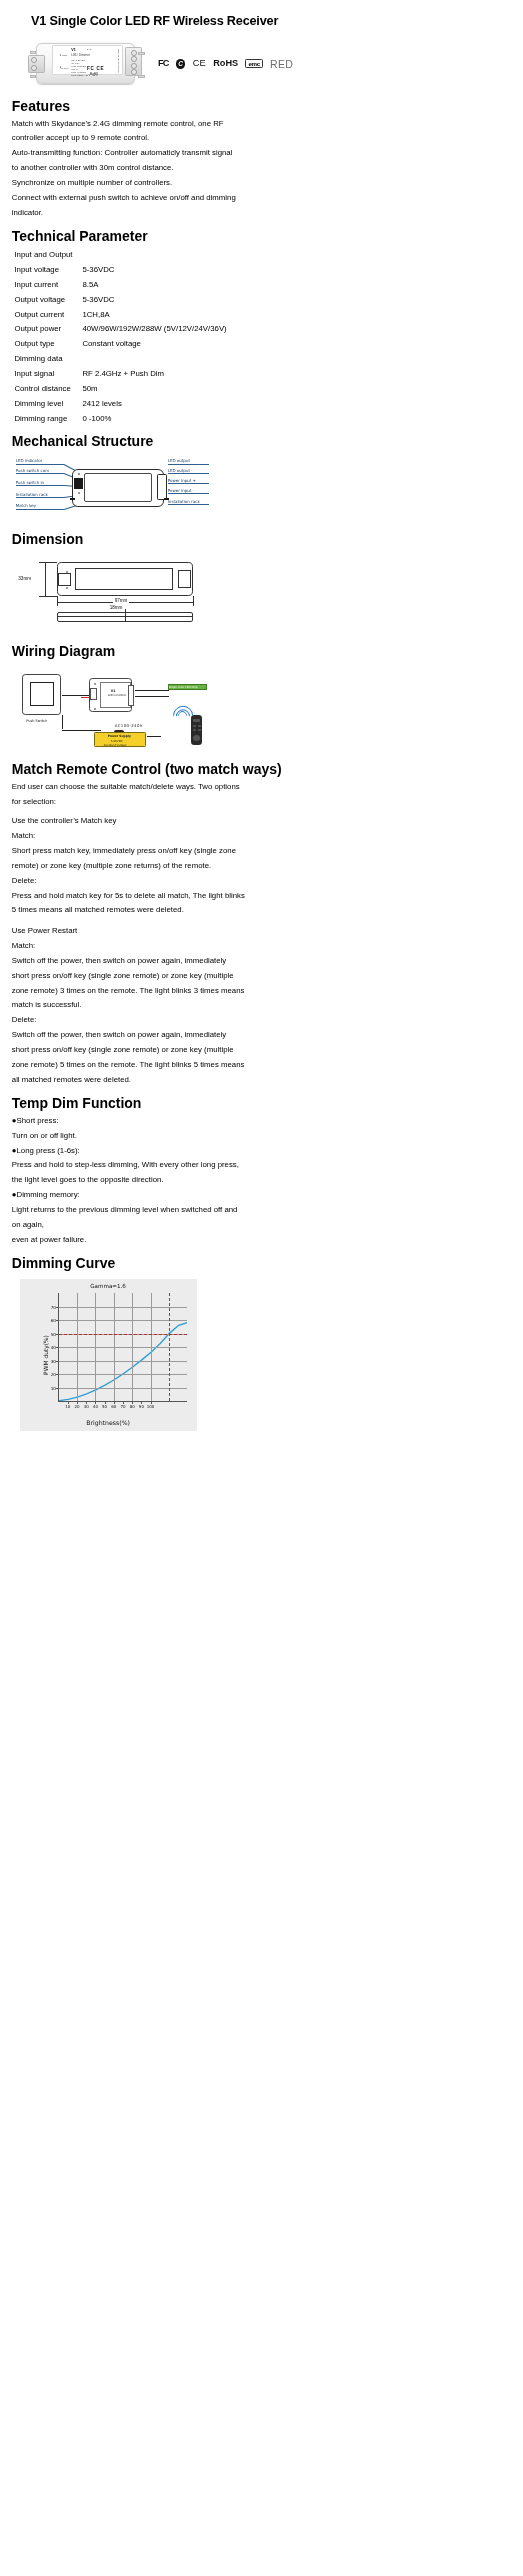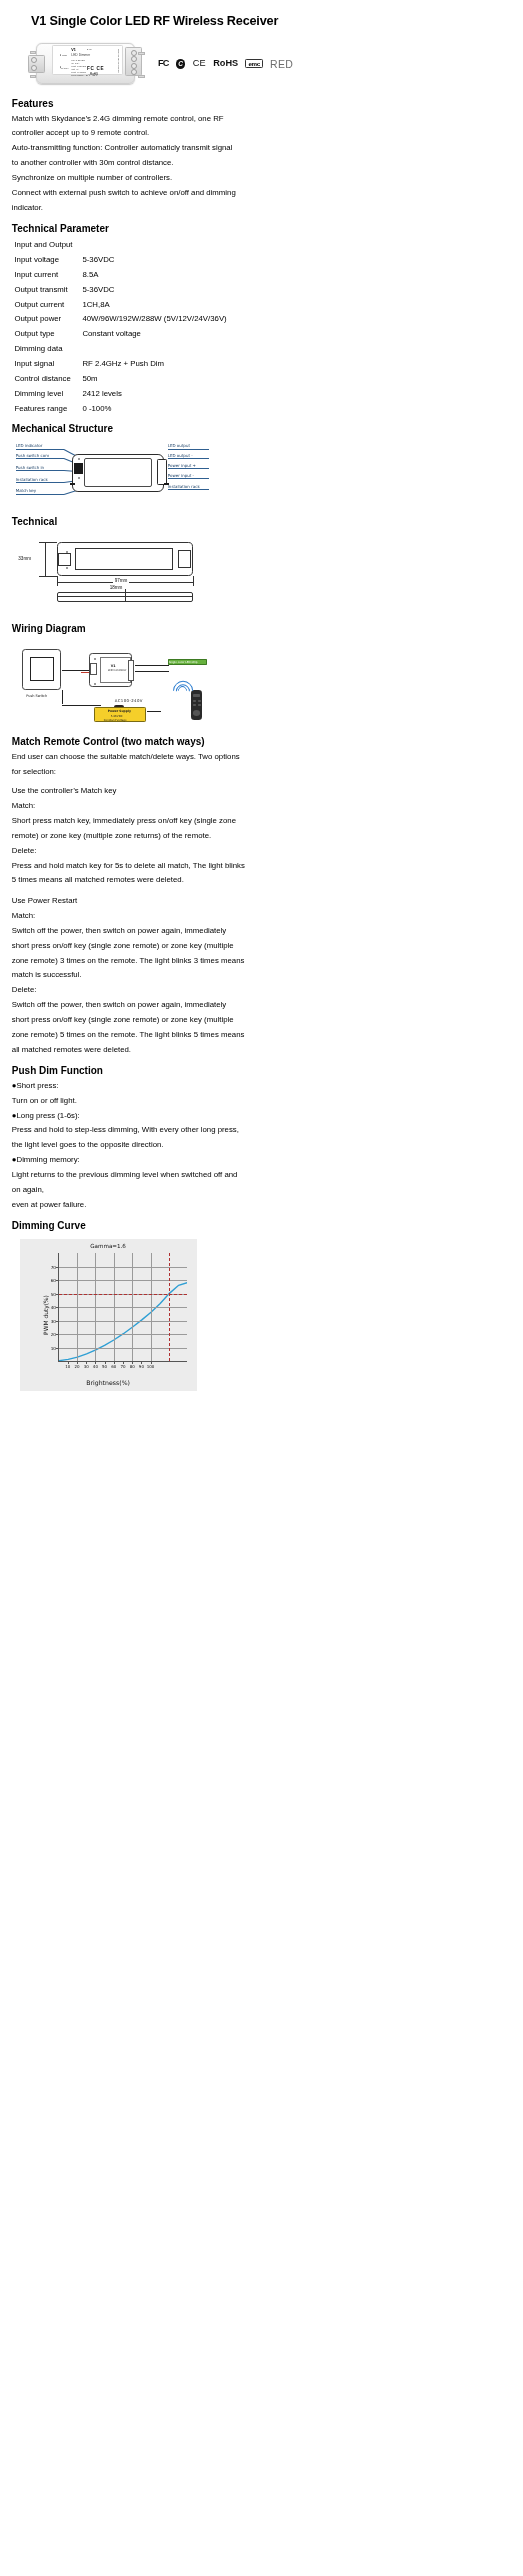--- a/index.html
+++ b/index.html
@@ -77,21 +77,21 @@
   .cert-ce { font-size:9.2px; letter-spacing:0.3px; font-weight:400; }
   .cert-rohs { font-size:9.2px; font-weight:bold; }
   .cert-emc {
     border:0.7px solid #333; padding:0px 2px; font-size:6.2px; font-weight:bold;
     border-radius:1.3px; letter-spacing:-0.3px;
   }
   .cert-red { font-size:10.5px; color:#6e6e6e; letter-spacing:0.3px; }
 
   
   h2.sec {
-    font-size: 10px; font-weight: bold; margin: 10.5px 0 0 11.8px;
+    font-size: 14px; font-weight: bold; margin: 10.5px 0 0 11.8px;
   }
   p.line {
     font-size: 7.8px; margin: 5.9px 0 0 11.8px; line-height: 1.15;
   }
   .spec-row {
     font-size: 7.8px; margin: 5.9px 0 0 14.4px; display:flex;
   }
   .spec-label { width: 68px; flex:0 0 auto; }
   .spec-val { flex: 1 1 auto; }
   .spec-single { font-size:7.8px; margin: 5.9px 0 0 14.4px; }
@@ -250,21 +250,21 @@
 
   <div class="spec-row">
     <span class="spec-label">Input voltage</span>
     <span class="spec-val">5-36VDC</span>
   </div>
   <div class="spec-row">
     <span class="spec-label">Input current</span>
     <span class="spec-val">8.5A</span>
   </div>
   <div class="spec-row">
-    <span class="spec-label">Output transmit</span>
+    <span class="spec-label">Output voltage</span>
     <span class="spec-val">5-36VDC</span>
   </div>
   <div class="spec-row">
     <span class="spec-label">Output current</span>
     <span class="spec-val">1CH,8A</span>
   </div>
   <div class="spec-row">
     <span class="spec-label">Output power</span>
     <span class="spec-val">40W/96W/192W/288W (5V/12V/24V/36V)</span>
   </div>
@@ -281,21 +281,21 @@
   </div>
   <div class="spec-row">
     <span class="spec-label">Control distance</span>
     <span class="spec-val">50m</span>
   </div>
   <div class="spec-row">
     <span class="spec-label">Dimming level</span>
     <span class="spec-val">2412 levels</span>
   </div>
   <div class="spec-row">
-    <span class="spec-label">Features range</span>
+    <span class="spec-label">Dimming range</span>
     <span class="spec-val">0 -100%</span>
   </div>
 
   <h2 class="sec">Mechanical Structure</h2>
   <div class="fig">
     <div class="mech">
 
       <div class="mech-lbl" style="left:0px;  top:1.3px;">LED indicator</div>
       <div class="mech-underline" style="left:0px; top:6.5px; width:48px;"></div>
       <div class="mech-lead" style="left:48px; top:6.5px; width:17px; transform:rotate(28deg);"></div>
@@ -331,21 +331,21 @@
       <div class="mech-underline" style="left:152px; top:16.3px; width:41px;"></div>
       <div class="mech-lbl" style="left:152px; top:21px;">Power input +</div>
       <div class="mech-underline" style="left:152px; top:26px; width:41px;"></div>
       <div class="mech-lbl" style="left:152px; top:31px;">Power input -</div>
       <div class="mech-underline" style="left:152px; top:36px; width:41px;"></div>
       <div class="mech-lbl" style="left:152px; top:42px;">Installation rack</div>
       <div class="mech-underline" style="left:152px; top:47px; width:41px;"></div>
     </div>
   </div>
 
-  <h2 class="sec">Technical</h2>
+  <h2 class="sec">Dimension</h2>
   <div class="fig">
     <div class="dim">
 
       <div class="dim-box dim-round" style="left:41px; top:7.8px; width:136px; height:34px;"></div>
       <div class="dim-box" style="left:59px; top:13.7px; width:98px; height:22px;"></div>
       <div class="dim-box" style="left:42px; top:18.3px; width:13px; height:13px;"></div>
       <div class="dim-box" style="left:162px; top:15.7px; width:13px; height:18.3px;"></div>
       <div class="mech-dot" style="left:50px; top:16.3px;"></div>
       <div class="mech-dot" style="left:50px; top:33px;"></div>
 
@@ -433,21 +433,21 @@
   <p class="line">Switch off the power, then switch on power again, immediately</p>
   <p class="line">short press on/off key (single zone remote) or zone key (multiple</p>
   <p class="line">zone remote) 3 times on the remote. The light blinks 3 times means</p>
   <p class="line">match is successful.</p>
   <p class="line">Delete:</p>
   <p class="line">Switch off the power, then switch on power again, immediately</p>
   <p class="line">short press on/off key (single zone remote) or zone key (multiple</p>
   <p class="line">zone remote) 5 times on the remote. The light blinks 5 times means</p>
   <p class="line">all matched remotes were deleted.</p>
 
-  <h2 class="sec">Push Dim Function</h2>
+  <h2 class="sec">Temp Dim Function</h2>
   <p class="line">●Short press:</p>
   <p class="line">Turn on or off light.</p>
   <p class="line">●Long press (1-6s):</p>
   <p class="line">Press and hold to step-less dimming, With every other long press,</p>
   <p class="line">the light level goes to the opposite direction.</p>
   <p class="line">●Dimming memory:</p>
   <p class="line">Light returns to the previous dimming level when switched off and</p>
   <p class="line">on again,</p>
   <p class="line">even at power failure.</p>
 

